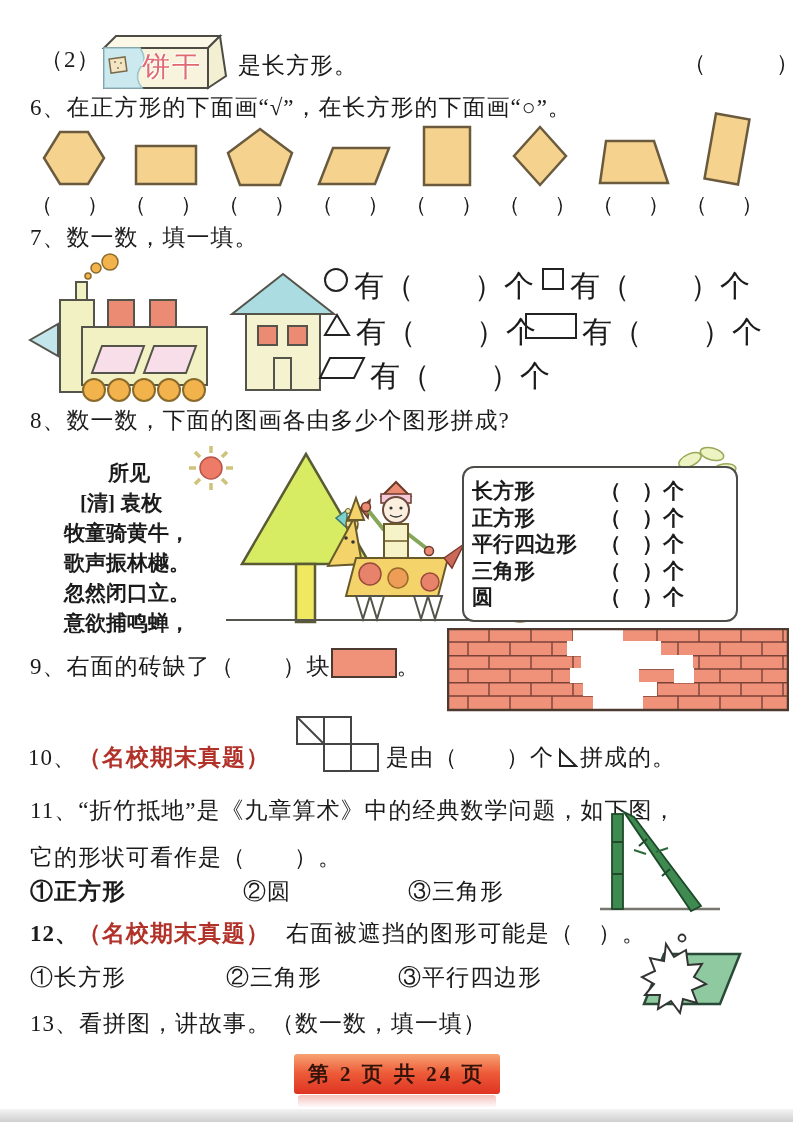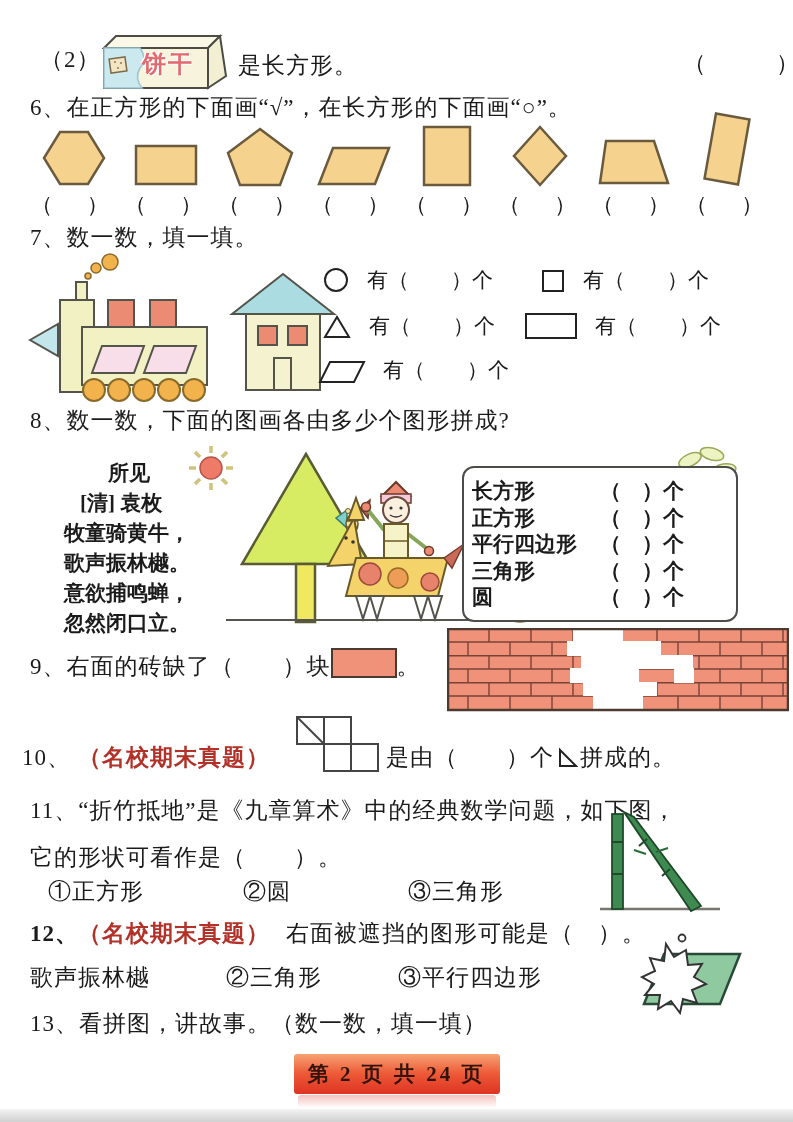--- a/index.html
+++ b/index.html
@@ -4,41 +4,41 @@
 <style>
   html,body{margin:0;padding:0;background:#fff;}
   .page{position:relative;width:793px;height:1122px;background:#ffffff;overflow:hidden;
         font-family:"Liberation Serif","DejaVu Serif",serif;color:#1b1b1b;}
   .line{position:absolute;font-size:23px;white-space:nowrap;letter-spacing:1px;}
   .red{color:#B23229;font-weight:bold;}
   .shapes-row{position:absolute;left:26px;top:124px;width:748px;display:flex;}
   .shape-cell{flex:1;display:flex;flex-direction:column;align-items:center;}
   .shape-area{height:64px;display:flex;align-items:flex-end;justify-content:center;}
   .paren{font-size:22px;margin-top:2px;letter-spacing:6px;}
-  .fill-row{position:absolute;display:flex;align-items:flex-end;gap:17px;font-size:21px;white-space:nowrap;}
+  .fill-row{position:absolute;display:flex;align-items:flex-start;gap:4px;font-size:30px;white-space:nowrap;}
   .poem{position:absolute;left:64px;top:458px;width:190px;font-size:21px;font-weight:bold;line-height:1.43;}
   .poem div{white-space:nowrap;}
   .poem .p-title{margin-left:44px;}
   .poem .p-author{margin-left:16px;}
   .count-box{position:absolute;left:462px;top:466px;width:276px;height:156px;background:#fff;
              border:2.5px solid #4c4c48;border-radius:12px;padding:10px 8px;box-sizing:border-box;}
   .count-row{display:flex;align-items:center;font-size:21px;font-weight:bold;height:26.5px;}
   .count-row .lbl{width:128px;}
   .ground{position:absolute;left:226px;top:619px;width:282px;height:0;border-top:2.5px solid #55544e;}
   .inline-brick{display:inline-block;width:62px;height:26px;background:#F0917A;border:2px solid #4c3a30;vertical-align:-4px;}
   .opt{position:absolute;font-size:23px;white-space:nowrap;letter-spacing:1px;}
   .footer{position:absolute;left:50%;top:1054px;transform:translateX(-50%);width:206px;height:40px;
           border-radius:3px;background:linear-gradient(180deg,#F7A273 0%,#ED5B38 48%,#DE3322 100%);
           display:flex;align-items:center;justify-content:center;}
   .footer span{font-size:21px;font-weight:bold;letter-spacing:3px;color:#33130a;}
   .footer::after{content:"";position:absolute;top:41px;left:4px;right:4px;height:13px;border-radius:3px;
           background:linear-gradient(180deg,rgba(222,51,34,.30),rgba(222,51,34,0));}
   .bottom-strip{position:absolute;left:0;bottom:0;width:100%;height:13px;
           background:linear-gradient(180deg,#f4f4f4,#cfcfcf);}
-  .box-label{position:absolute;left:142px;top:48px;font-size:24px;font-weight:bold;color:#E06A70;
+  .box-label{position:absolute;left:142px;top:48px;font-size:28px;font-weight:normal;color:#E06A70;
           text-shadow:1px 1px 0 #fff,-1px -1px 0 #fff;letter-spacing:2px;}
   svg{display:block;}
 </style>
 </head>
 <body>
 
 <div class="page">
 
   <span class="line" style="left:40px;top:44px;">（2）</span>
   <svg width="138" height="62" style="position:absolute;left:96px;top:32px;">
@@ -184,22 +184,22 @@
     <span>有（　　）个</span>
   </div>
 
   <span class="line" style="left:30px;top:405px;">8、数一数，下面的图画各由多少个图形拼成?</span>
 
   <div class="poem">
     <div class="p-title">所见</div>
     <div class="p-author">[清] 袁枚</div>
     <div>牧童骑黄牛，</div>
     <div>歌声振林樾。</div>
+    <div>忽然闭口立。</div>
     <div>意欲捕鸣蝉，</div>
-    <div>忽然闭口立。</div>
   </div>
 
   <svg width="46" height="46" style="position:absolute;left:188px;top:445px;">
     <g stroke="#CFC27A" stroke-width="3.5">
       <line x1="23" y1="1" x2="23" y2="8"></line>
         <line x1="23" y1="38" x2="23" y2="45"></line>
       <line x1="1" y1="23" x2="8" y2="23"></line>
         <line x1="38" y1="23" x2="45" y2="23"></line>
       <line x1="7" y1="7" x2="12" y2="12"></line>
         <line x1="34" y1="34" x2="39" y2="39"></line>
@@ -313,61 +313,61 @@
       <rect x="120" y="13" width="94" height="15"></rect>
       <rect x="134" y="27" width="112" height="14"></rect>
       <rect x="123" y="40" width="69" height="15"></rect>
       <rect x="227" y="40" width="20" height="15"></rect>
       <rect x="136" y="54" width="74" height="14"></rect>
       <rect x="146" y="67" width="50" height="15"></rect>
     </g>
     <rect x="1" y="1" width="340" height="81" fill="none" stroke="#4c3a30" stroke-width="2.5"></rect>
   </svg>
 
-  <span class="line" style="left:22px;top:742px;">10、</span>
+  <span class="line" style="left:28px;top:742px;">10、</span>
   <span class="line red" style="left:78px;top:742px;">（名校期末真题）</span>
   <svg width="84" height="58" style="position:absolute;left:296px;top:716px;">
     <g fill="#fff" stroke="#444" stroke-width="2">
       <rect x="1" y="1" width="27" height="27"></rect>
         <rect x="28" y="1" width="27" height="27"></rect>
       <rect x="28" y="28" width="27" height="27"></rect>
         <rect x="55" y="28" width="27" height="27"></rect>
     </g>
     <line x1="1" y1="1" x2="28" y2="28" stroke="#444" stroke-width="2"></line>
   </svg>
   <div class="line" style="left:386px;top:742px;display:flex;align-items:center;">
     <span>是由（　　）个</span>
     <svg width="22" height="22" style="margin:0 2px;">
       <polygon points="4,3 4,19 20,19" fill="none" stroke="#222" stroke-width="2"></polygon>
       </svg>
     <span>拼成的。</span>
   </div>
 
   <span class="line" style="left:30px;top:795px;">11、“折竹抵地”是《九章算术》中的经典数学问题，如下图，</span>
   <span class="line" style="left:30px;top:842px;">它的形状可看作是（　　）。</span>
-  <span class="opt" style="left:48px;top:876px;">①正方形</span>
+  <span class="opt" style="left:30px;top:876px;font-weight:bold;">①正方形</span>
   <span class="opt" style="left:243px;top:876px;">②圆</span>
   <span class="opt" style="left:408px;top:876px;">③三角形</span>
 
   <svg width="122" height="110" style="position:absolute;left:600px;top:808px;">
     <line x1="0" y1="101" x2="120" y2="101" stroke="#77766e" stroke-width="2.5"></line>
     <rect x="12" y="6" width="11" height="95" fill="#3E8A50" stroke="#1e4a2a" stroke-width="1.8"></rect>
     <line x1="12" y1="34" x2="23" y2="34" stroke="#1e4a2a" stroke-width="2"></line>
     <line x1="12" y1="66" x2="23" y2="66" stroke="#1e4a2a" stroke-width="2"></line>
     <polygon points="24,4 34,9 101,98 91,103" fill="#3E8A50" stroke="#1e4a2a" stroke-width="1.8"></polygon>
     <line x1="47" y1="31" x2="39" y2="38" stroke="#1e4a2a" stroke-width="2"></line>
     <line x1="70" y1="61" x2="62" y2="68" stroke="#1e4a2a" stroke-width="2"></line>
     <line x1="34" y1="42" x2="46" y2="46" stroke="#2a6a3a" stroke-width="2"></line>
     <line x1="56" y1="44" x2="68" y2="40" stroke="#2a6a3a" stroke-width="2"></line>
   </svg>
 
   <span class="line" style="left:30px;top:918px;font-weight:bold;">12、</span>
   <span class="line red" style="left:78px;top:918px;">（名校期末真题）</span>
   <span class="line" style="left:286px;top:918px;">右面被遮挡的图形可能是（　）。</span>
-  <span class="opt" style="left:30px;top:962px;">歌声振林樾</span>
+  <span class="opt" style="left:30px;top:962px;">①长方形</span>
   <span class="opt" style="left:226px;top:962px;">②三角形</span>
   <span class="opt" style="left:398px;top:962px;">③平行四边形</span>
 
   <svg width="150" height="108" style="position:absolute;left:622px;top:926px;">
     <polygon points="42,28 118,28 98,78 22,78" fill="#8FC9A0" stroke="#2a4a38" stroke-width="2.5"></polygon>
     <circle cx="60" cy="12" r="3.5" fill="#fff" stroke="#333" stroke-width="1.8"></circle>
     <polygon fill="#ffffff" stroke="#333" stroke-width="2" points="44,18 52,31 64,24 66,39 80,38 72,51 84,58 70,64 75,77 61,73 58,87 49,75 36,83 38,69 23,69 32,58 20,51 33,45 28,32 42,35"></polygon>
   </svg>
 
   <span class="line" style="left:30px;top:1008px;">13、看拼图，讲故事。（数一数，填一填）</span>

